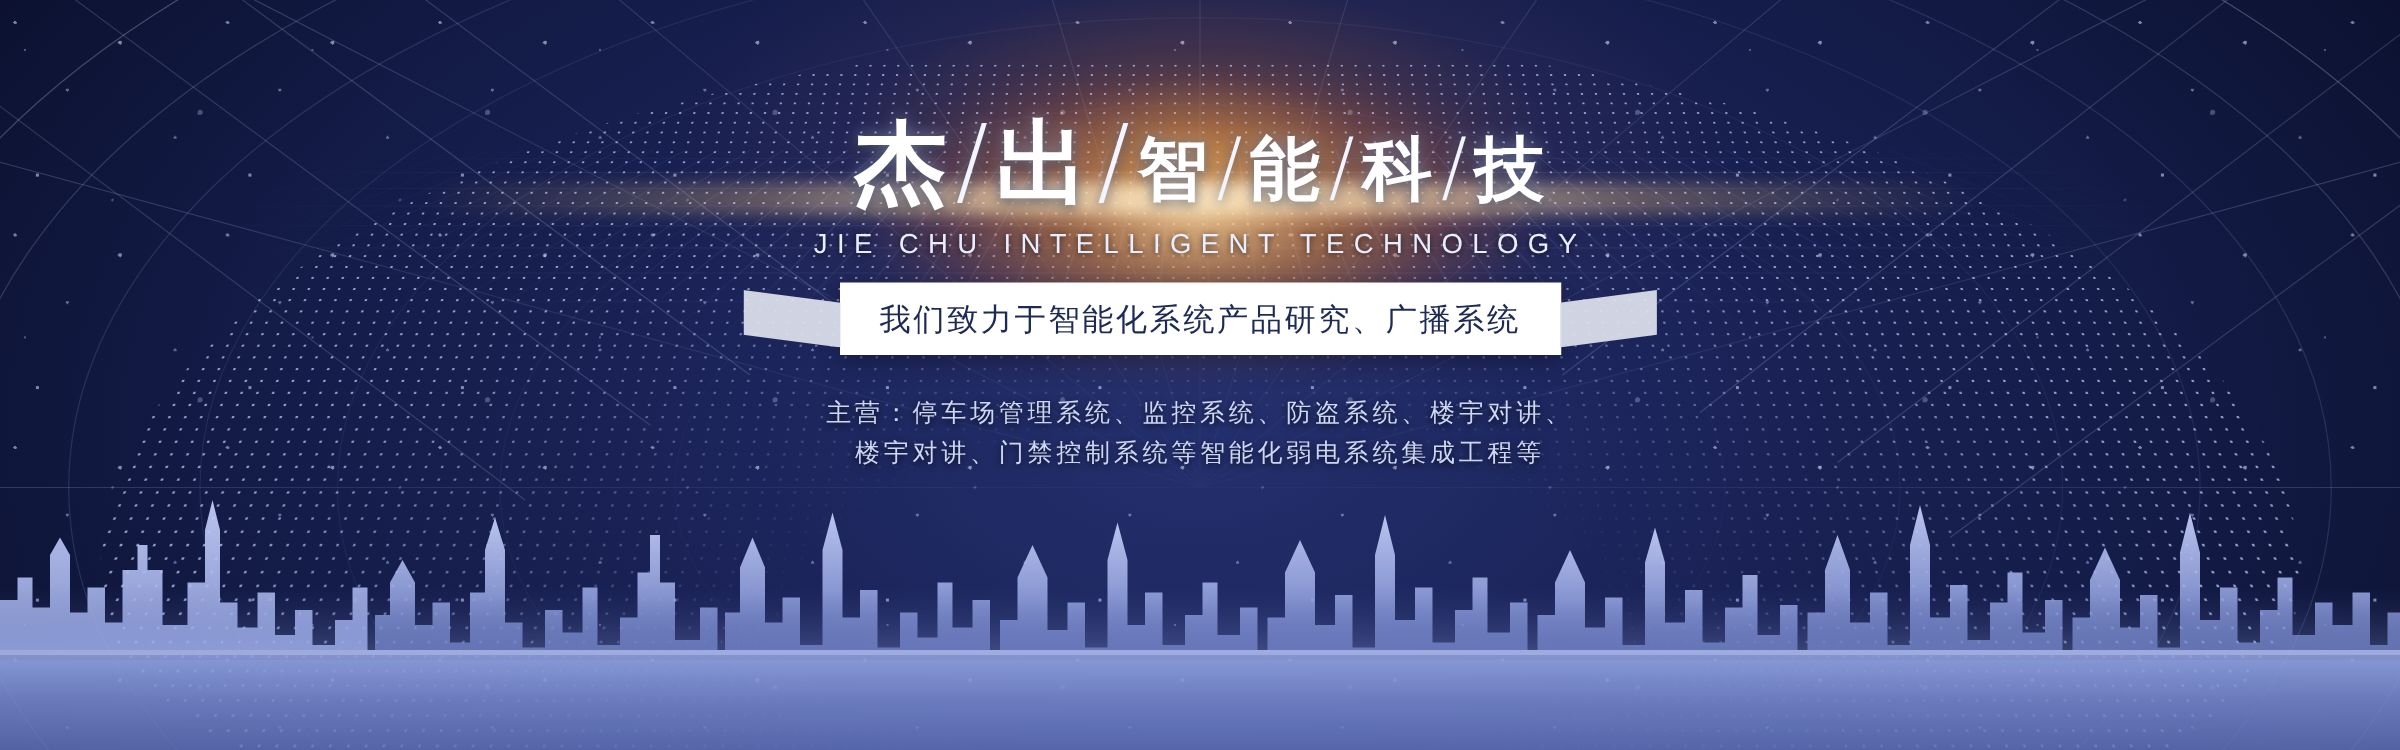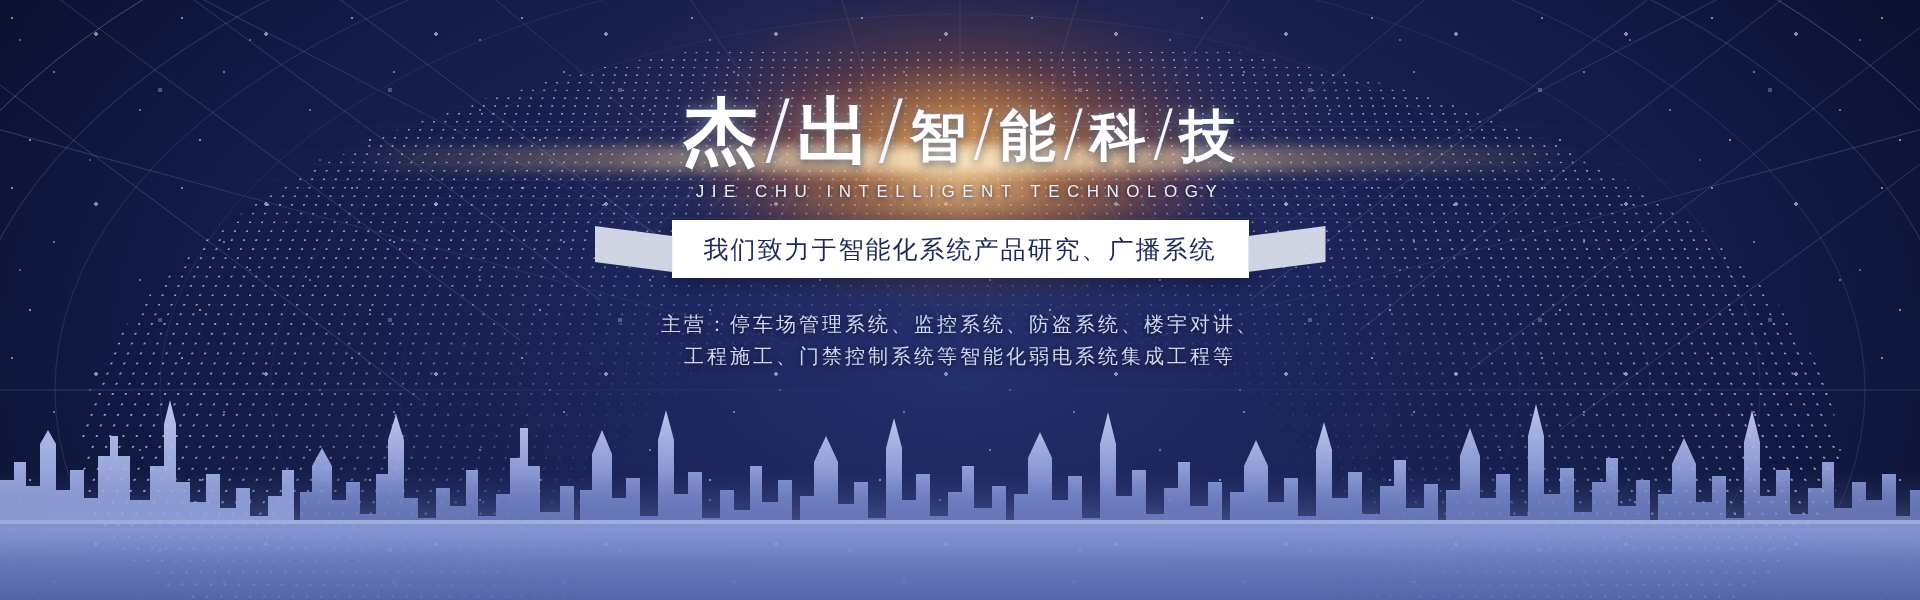--- a/index.html
+++ b/index.html
@@ -97,21 +97,21 @@
     font-weight:bold; color:#ffffff;
     text-shadow:0 0 12px rgba(180,205,255,.55), 0 3px 10px rgba(0,0,0,.65);
   }
   .t-big { font-size:74px; letter-spacing:1px; }
   .t-mid { font-size:56px; letter-spacing:1px; padding-bottom:4px; }
   .slash { font-size:62px; font-weight:300; padding:0 6px 4px 6px; color:#f2f5ff; }
   .slash.big { font-size:78px; padding-bottom:0; }
 
   .eng {
     margin-top:14px;
-    font-size:17px; letter-spacing:7.5px;
+    font-size:22px; letter-spacing:7.5px;
     color:#e8edff; font-weight:400;
     text-shadow:0 1px 5px rgba(0,0,0,.7);
   }
 
   
   .ribbon-wrap { margin-top:18px; display:flex; justify-content:center; }
   .ribbon { position:relative; display:flex; align-items:center; }
   .rib-tail {
     width:78px; height:46px; background:#dfe3ee;
     opacity:.92;
@@ -229,21 +229,21 @@
     <div class="ribbon-wrap">
       <div class="ribbon">
         <div class="rib-tail left"></div>
         <div class="rib-main">我们致力于智能化系统产品研究、广播系统</div>
         <div class="rib-tail right"></div>
       </div>
     </div>
 
     <div class="desc">
       <div>主营：停车场管理系统、监控系统、防盗系统、楼宇对讲、</div>
-      <div>工程施工、门禁控制系统等智能化弱电系统集成工程等</div>
+      <div>楼宇对讲、门禁控制系统等智能化弱电系统集成工程等</div>
     </div>
   </div>
 
   <div class="skyline">
     <svg viewBox="0 0 1920 230" preserveAspectRatio="none" aria-hidden="true">
       <defs>
         <linearGradient id="bld" x1="0" y1="0" x2="0" y2="1">
           <stop offset="0%" stop-color="#c3cdf6" stop-opacity="0.95"></stop>
           <stop offset="60%" stop-color="#9aa9e6" stop-opacity="0.85"></stop>
           <stop offset="100%" stop-color="#6d7fc8" stop-opacity="0.70"></stop>

